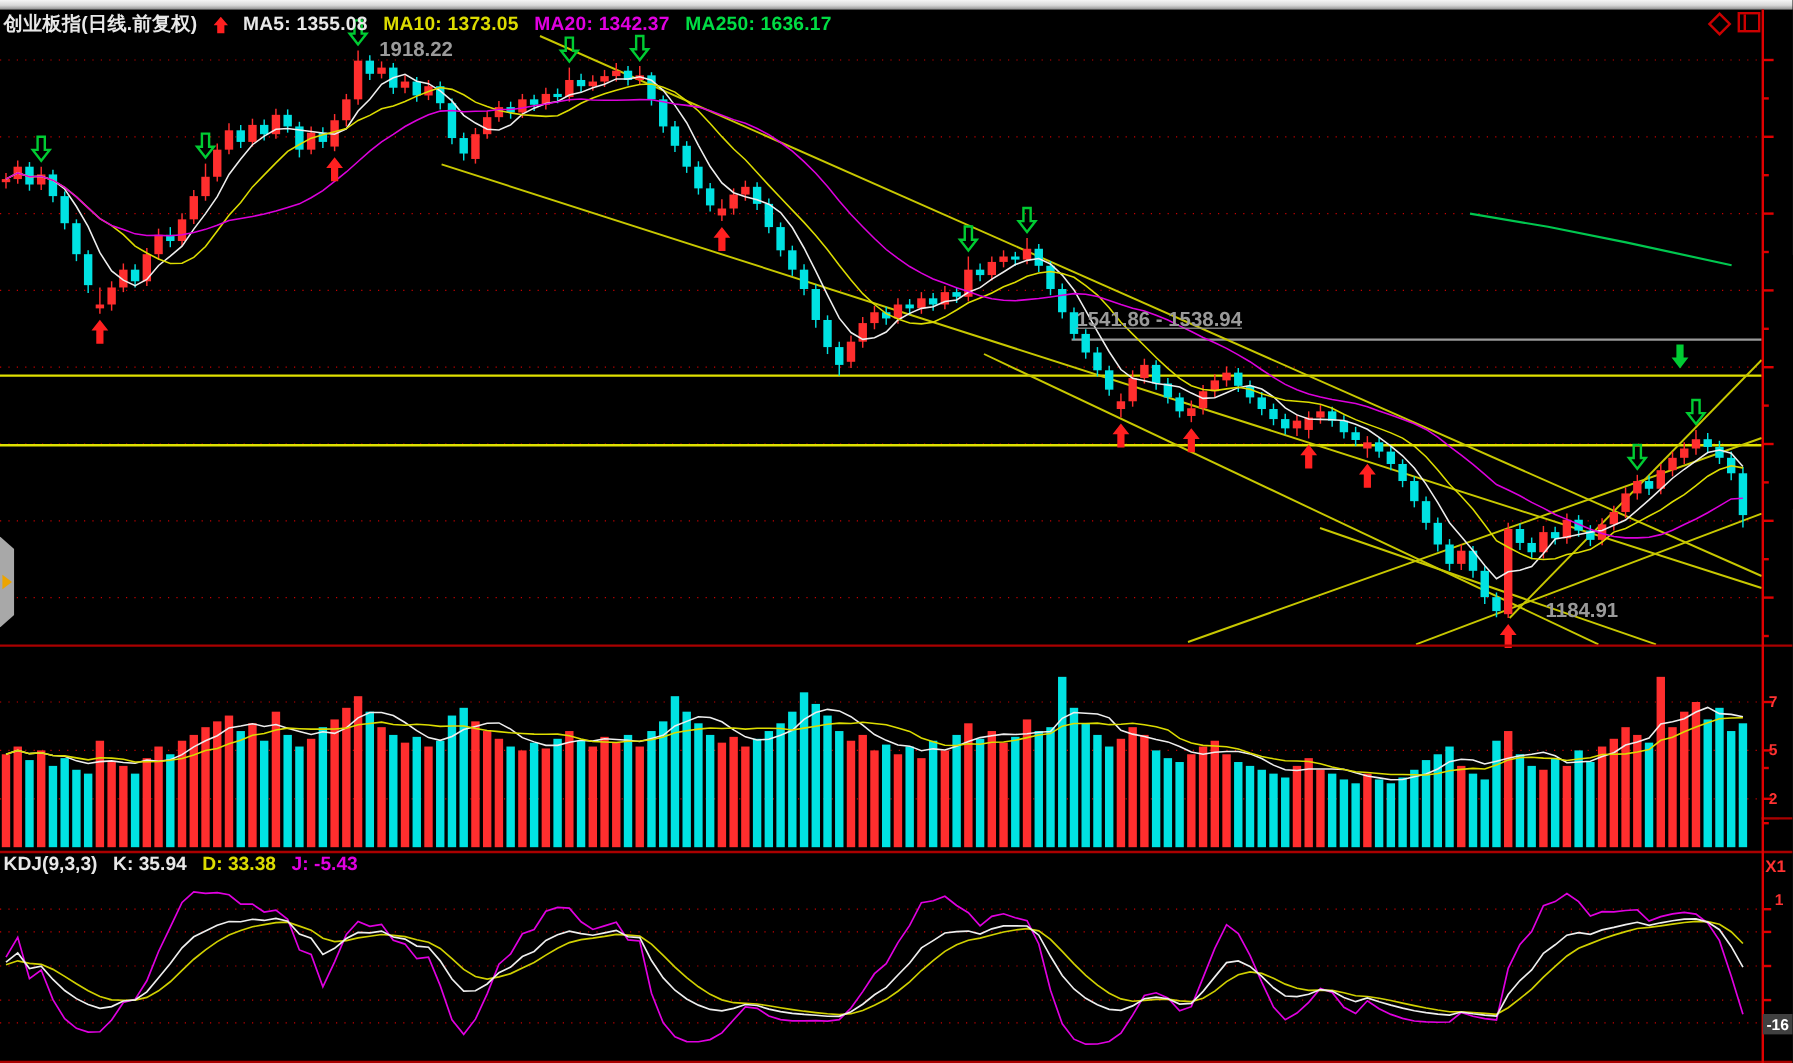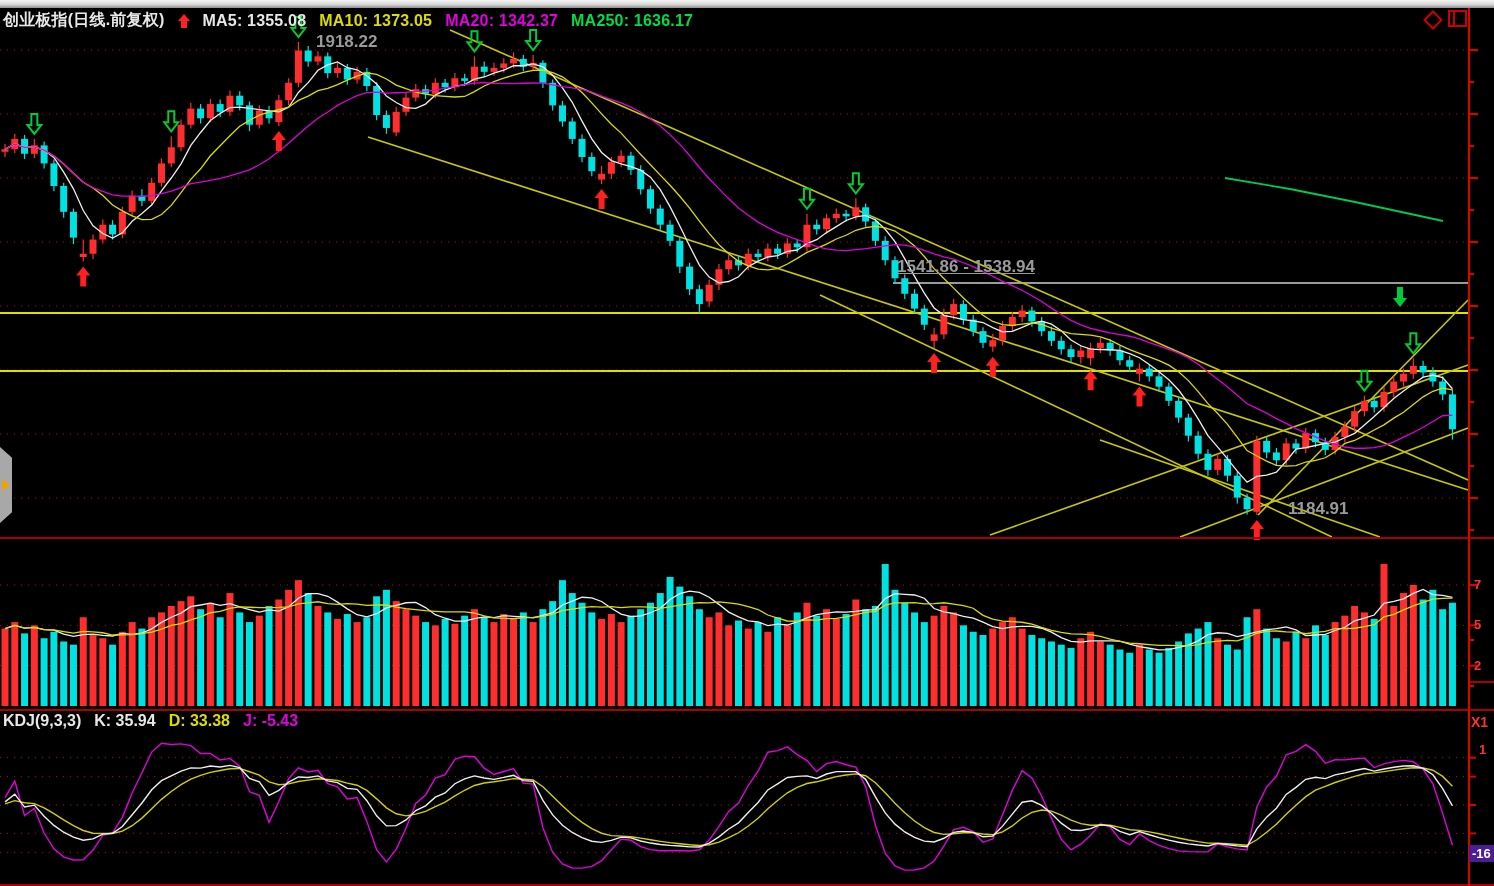--- a/index.html
+++ b/index.html
@@ -7,21 +7,21 @@
          font-family:"Liberation Sans",sans-serif;}
   .topbar{position:absolute;top:0;left:0;width:1494px;height:8px;
           background:linear-gradient(#f5f5f5,#d8d8d8 55%,#8f8f8f);}
   svg.chart{position:absolute;top:0;left:0;}
   .hdr{position:absolute;top:10px;left:3px;font-size:16px;font-weight:bold;
        display:flex;gap:13px;align-items:center;white-space:nowrap;letter-spacing:0.2px;}
   .hdr2{position:absolute;left:3px;font-size:16px;font-weight:bold;display:flex;gap:13px;white-space:nowrap;}
   .c-w{color:#e8e8e8}.c-y{color:#dcdc00}.c-m{color:#e000e0}.c-g{color:#00dd44}
   .anno{position:absolute;color:#9a9a9a;font-size:17px;font-weight:bold;white-space:nowrap;}
   .axlbl{position:absolute;color:#ff3232;font-size:13px;font-weight:bold;}
-  .badge{position:absolute;left:1469px;top:845px;background:#4c1d95;color:#ffffff;
+  .badge{position:absolute;left:1469px;top:845px;background:#404040;color:#ffffff;
          font-size:13px;font-weight:bold;padding:1px 3px;}
   .diamond{position:absolute;left:1426px;top:13px;width:10px;height:10px;
            border:2px solid #cc0000;transform:rotate(45deg);}
   .pane{position:absolute;left:1448px;top:10px;width:15px;height:13px;border:2px solid #cc0000;}
   .pane .split{position:absolute;left:3px;top:0;bottom:0;width:2px;background:#cc0000;}
   .tab{position:absolute;left:0;top:447px;width:12px;height:76px;background:#a8a8a8;
        clip-path:polygon(0 0,100% 14%,100% 86%,0 100%);}
   .tab .tri{position:absolute;left:2px;top:32px;width:0;height:0;
             border-left:8px solid #eca400;border-top:6px solid transparent;border-bottom:6px solid transparent;}
   .uparrow{display:inline-block;line-height:0;}

